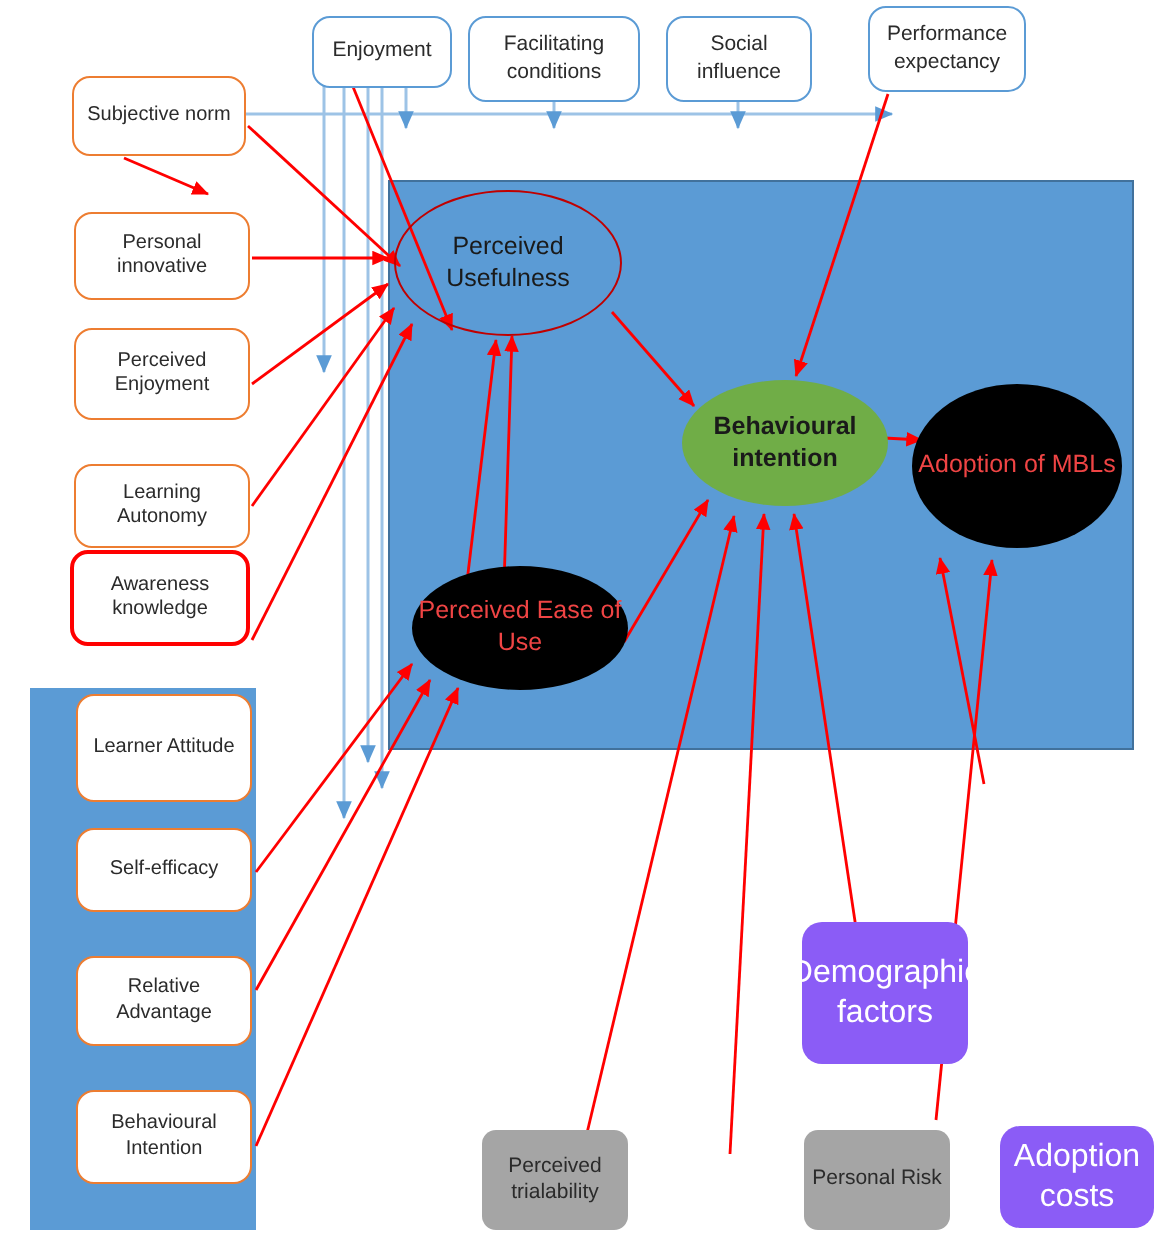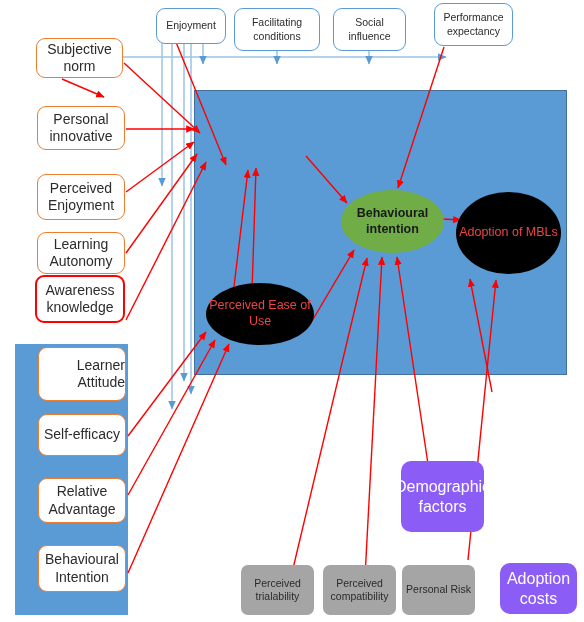--- a/index.html
+++ b/index.html
@@ -40,21 +40,21 @@
     text-align: center;
     line-height: 1.25;
     z-index: 8;
   }
   
   .rrect-orange {
     background: #ffffff;
     border: 1.3px solid #ED7D31;
     border-radius: 9px;
     color: #2b2b2b;
-    font-size: 14px;
+    font-size: 10px;
   }
   .rrect-orange.highlight {
     border: 2.5px solid #FF0000;
   }
   
   .rrect-blue {
     background: #ffffff;
     border: 1.2px solid #5B9BD5;
     border-radius: 9px;
     color: #2b2b2b;
@@ -171,21 +171,21 @@
   <div class="node rrect-blue" style="left:434px; top:3px; width:79px; height:43px;">
     <span class="label">Performance expectancy</span>
   </div>
 
   <div class="node rrect-orange" style="left:36px; top:38px; width:87px; height:40px;">
     <span class="label">Subjective norm</span>
   </div>
   <div class="node rrect-orange" style="left:37px; top:106px; width:88px; height:44px;">
     <span class="label">Personal innovative</span>
   </div>
-  <div class="node rrect-orange" style="left:37px; top:174px; width:88px; height:46px;">
+  <div class="node rrect-orange" style="left:37px; top:164px; width:88px; height:46px;">
     <span class="label">Perceived Enjoyment</span>
   </div>
   <div class="node rrect-orange" style="left:37px; top:232px; width:88px; height:42px;">
     <span class="label">Learning Autonomy</span>
   </div>
   <div class="node rrect-orange highlight" style="left:35px; top:275px; width:90px; height:48px;">
     <span class="label">Awareness knowledge</span>
   </div>
 
   <div class="node rrect-orange" style="left:38px; top:347px; width:88px; height:54px;text-align:right;">
@@ -194,39 +194,39 @@
   <div class="node rrect-orange" style="left:38px; top:414px; width:88px; height:42px;">
     <span class="label">Self-efficacy</span>
   </div>
   <div class="node rrect-orange" style="left:38px; top:478px; width:88px; height:45px;">
     <span class="label">Relative Advantage</span>
   </div>
   <div class="node rrect-orange" style="left:38px; top:545px; width:88px; height:47px;">
     <span class="label">Behavioural Intention</span>
   </div>
 
+  <div class="node ellipse ellipse-outline" style="left:197px; top:95px; width:114px; height:73px;">
+    <span class="label">Perceived Usefulness</span>
+  </div>
   <div class="node ellipse ellipse-black" style="left:206px; top:283px; width:108px; height:62px;">
     <span class="label">Perceived Ease of Use</span>
   </div>
   <div class="node ellipse ellipse-green" style="left:341px; top:190px; width:103px; height:63px;">
     <span class="label">Behavioural intention</span>
   </div>
   <div class="node ellipse ellipse-black" style="left:456px; top:192px; width:105px; height:82px;">
     <span class="label">Adoption of MBLs</span>
   </div>
 
   <div class="node rrect-bluefill" style="left:381px; top:461px; width:83px; height:71px;">
     <span class="label">Demographic factors</span>
   </div>
   <div class="node rrect-grayfill" style="left:241px; top:565px; width:73px; height:50px;">
     <span class="label">Perceived trialability</span>
   </div>
-  <div class="node rrect-grayfill" style="left:323px; top:565px; width:73px; height:50px;">
-    <span class="label">Perceived compatibility</span>
-  </div>
   <div class="node rrect-grayfill" style="left:402px; top:565px; width:73px; height:50px;">
     <span class="label">Personal Risk</span>
   </div>
   <div class="node rrect-bluefill" style="left:480px; top:563px; width:77px; height:51px;">
     <span class="label">Adoption costs</span>
   </div>
 
 </div>
 
 </body></html>

